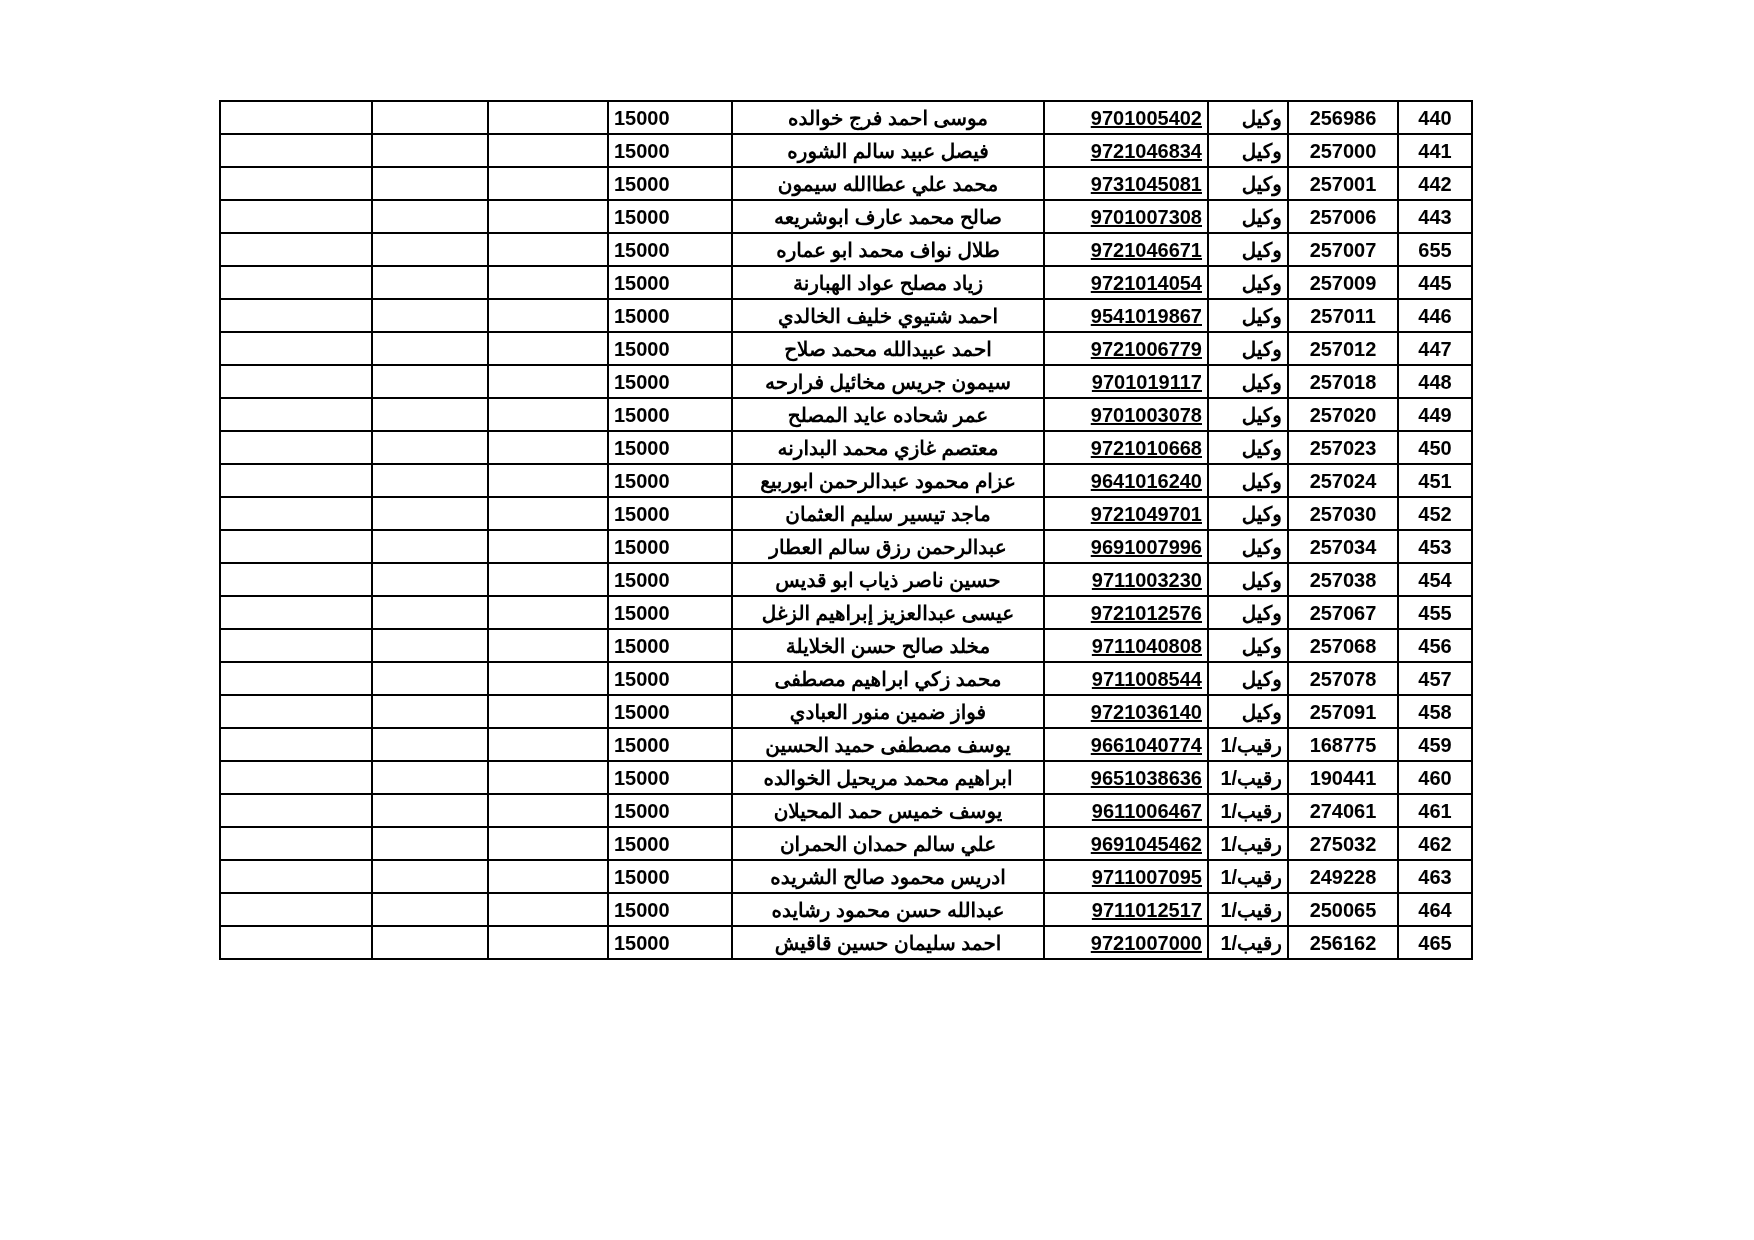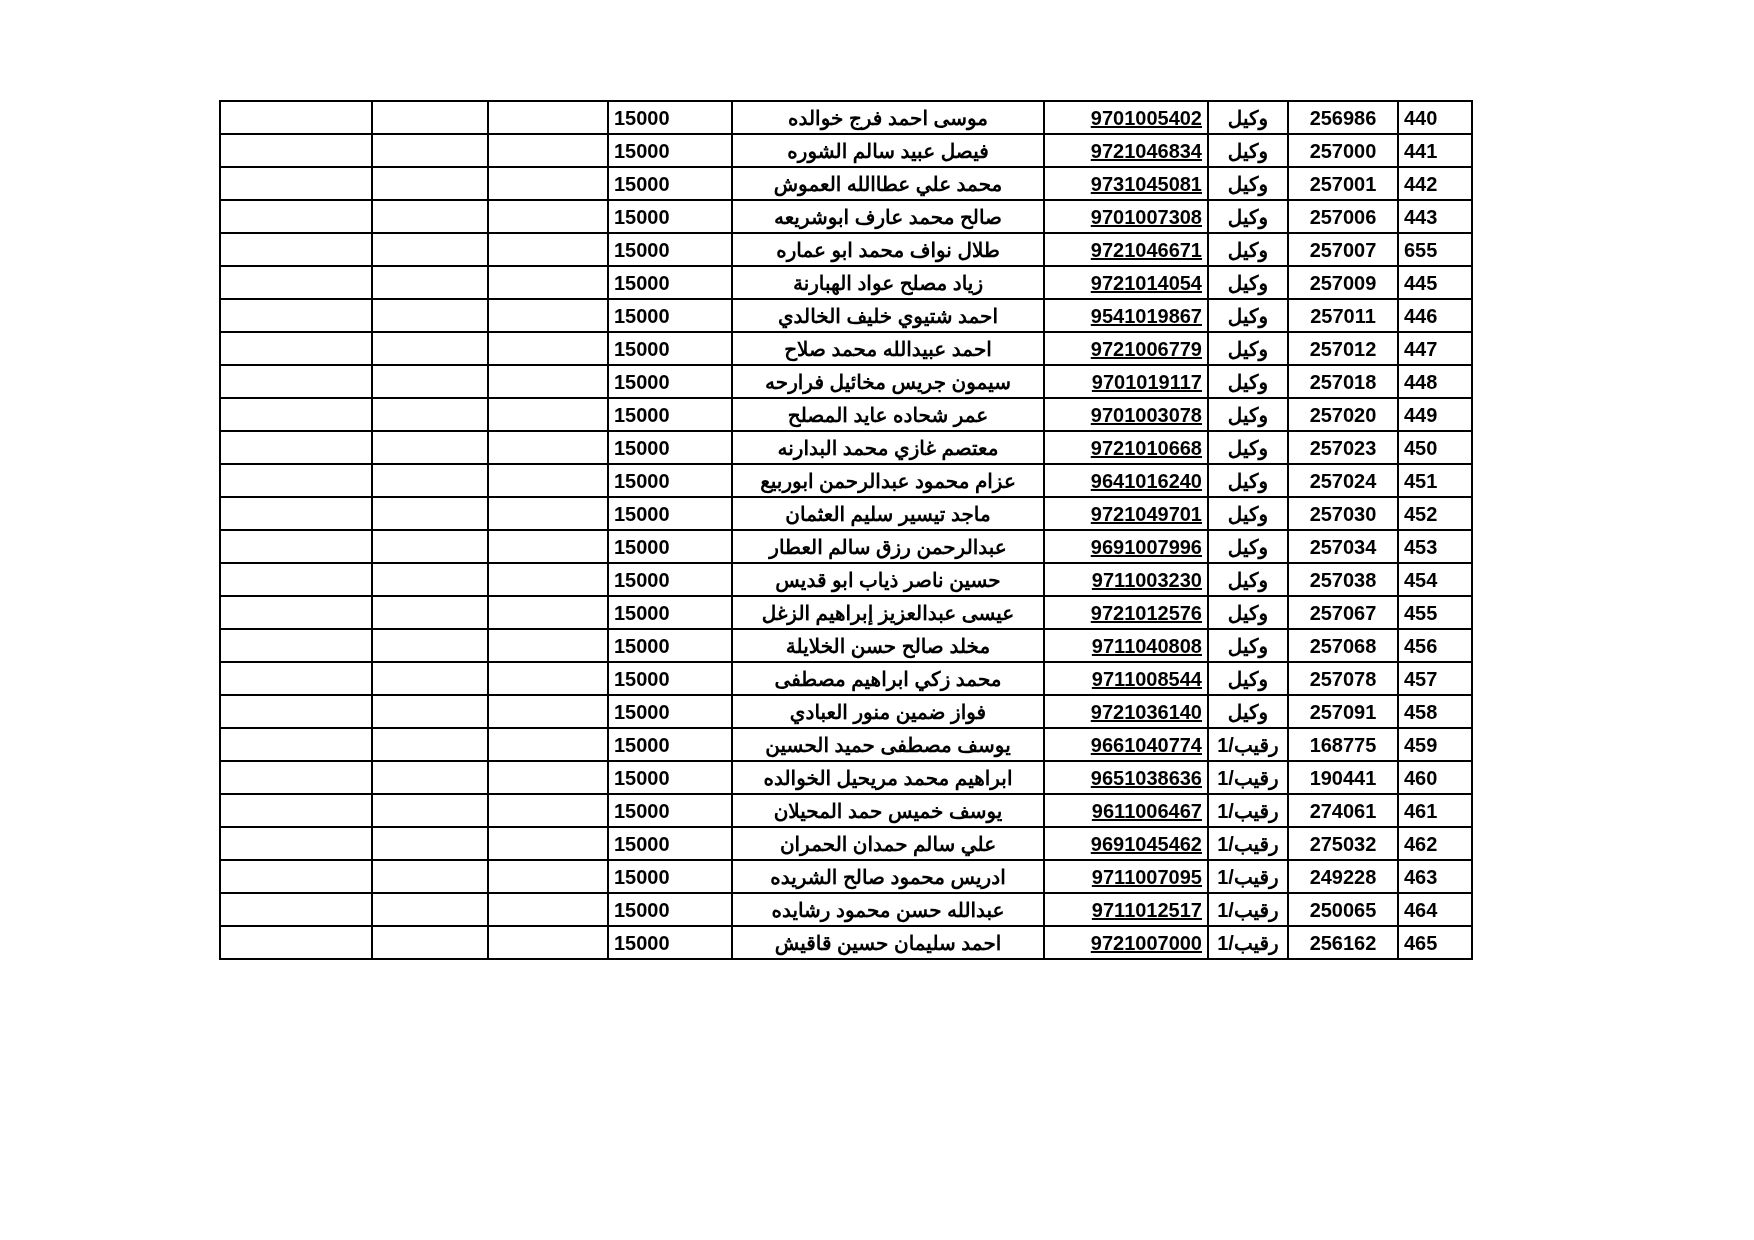--- a/index.html
+++ b/index.html
@@ -34,23 +34,23 @@
     height: 31px;
     padding: 0 5px;
     font-size: 20px;
     line-height: 28px;
     white-space: nowrap;
     overflow: hidden;
     vertical-align: middle;
     font-weight: bold;
   }
   
-  td.c-idx    { width: 62px;  text-align: left; }
+  td.c-idx    { width: 62px;  text-align: center; }
   td.c-num    { width: 98px;  text-align: center; margin-left: 10px; }
-  td.c-rank   { width: 68px;  text-align: center; font-weight: bold; margin-left: 8px; }
+  td.c-rank   { width: 68px;  font-weight: bold; margin-left: 8px; }
   td.c-nid    { width: 152px; text-align: right; text-decoration: underline; }
   td.c-name   { width: 300px; text-align: center; }
   td.c-amount { width: 112px; text-align: left; padding-left: 10px; margin-left: 36px; }
   td.c-e1     { width: 108px; }
   td.c-e2     { width: 104px; }
   td.c-e3     { width: 140px; }
 </style>
 </head>
 <body>
 
@@ -78,21 +78,21 @@
             <td class="c-amount">15000</td>
             <td class="c-e1"></td>
             <td class="c-e2"></td>
             <td class="c-e3"></td>
           </tr>
           <tr>
             <td class="c-idx">442</td>
             <td class="c-num">257001</td>
             <td class="c-rank">وكيل</td>
             <td class="c-nid">9731045081</td>
-            <td class="c-name">محمد علي عطاالله العموش</td>
+            <td class="c-name">محمد علي عطاالله سيمون</td>
             <td class="c-amount">15000</td>
             <td class="c-e1"></td>
             <td class="c-e2"></td>
             <td class="c-e3"></td>
           </tr>
           <tr>
             <td class="c-idx">443</td>
             <td class="c-num">257006</td>
             <td class="c-rank">وكيل</td>
             <td class="c-nid">9701007308</td>

